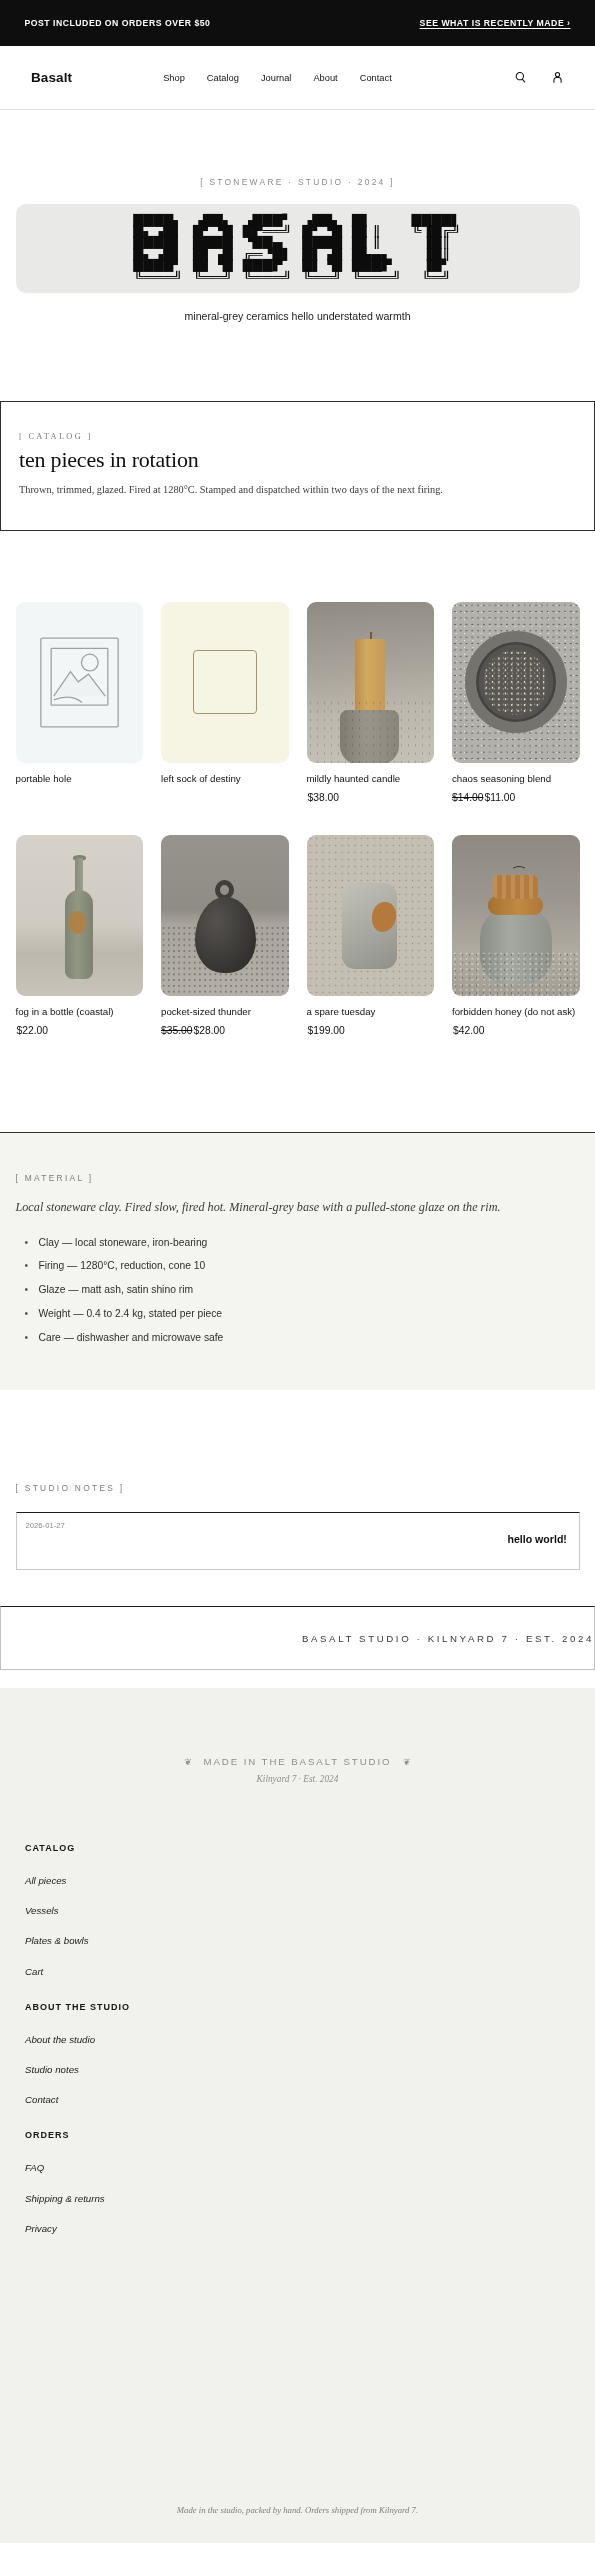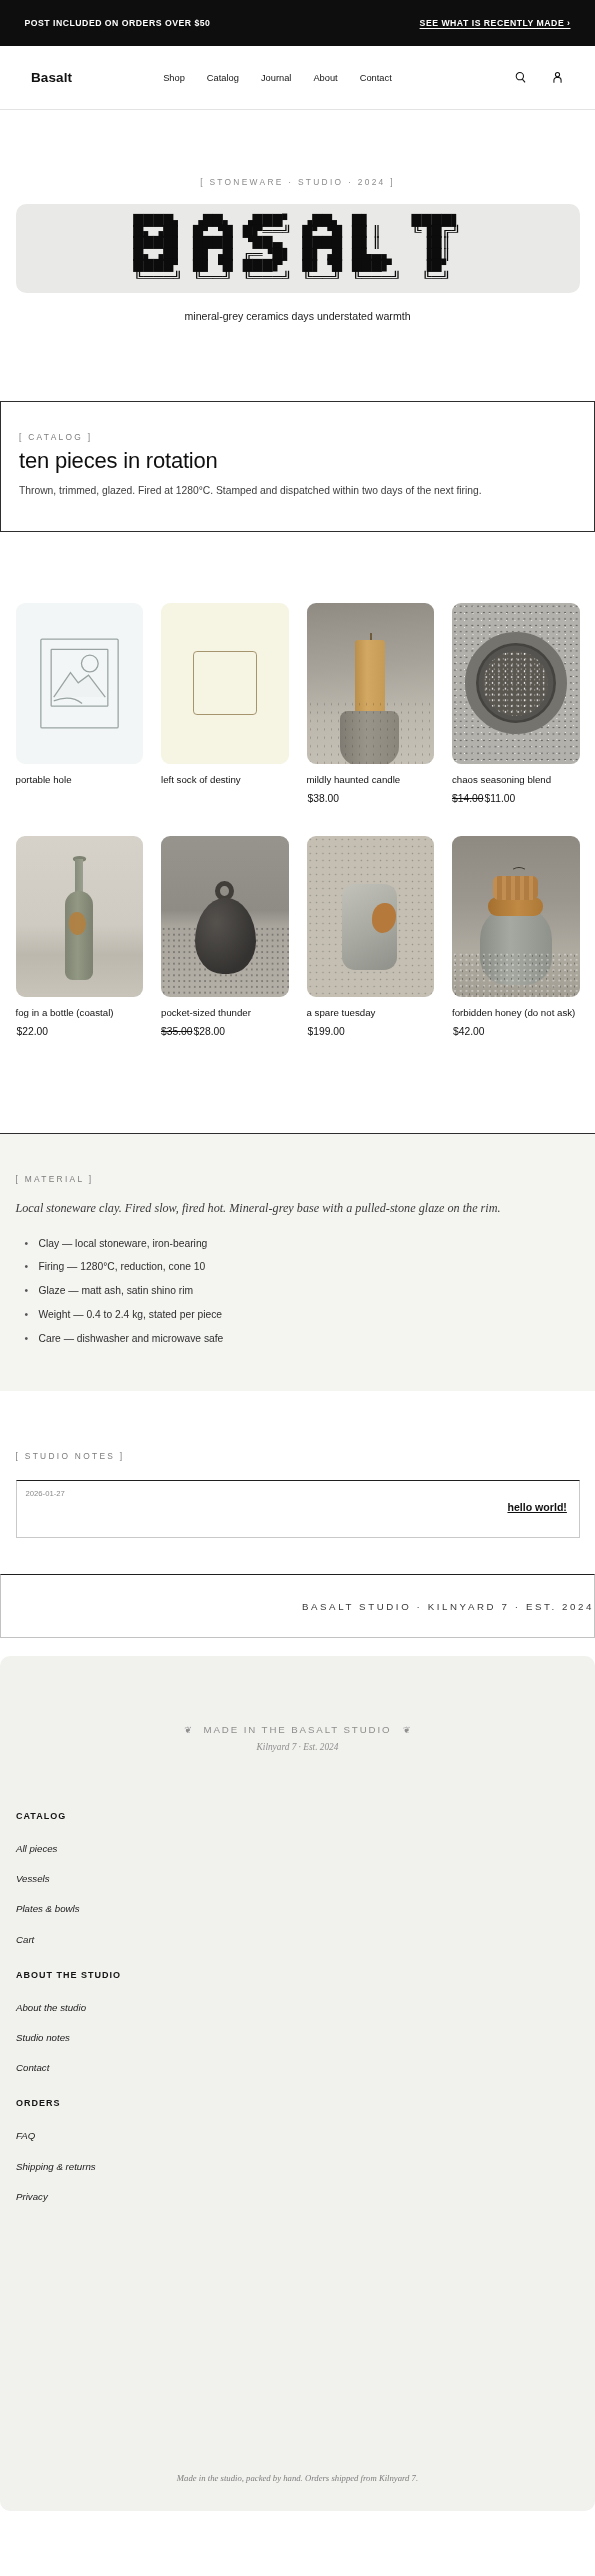--- a/index.html
+++ b/index.html
@@ -26,21 +26,21 @@
   .hero { text-align:center; padding:67px 15.5px 0; }
   .kicker { font-size:8.4px; letter-spacing:2.3px; color:#8b8b8b; }
   .ascii-box { margin:17.4px auto 0; width:calc(100% - 0px); height:89px; background:#e9e9e7;
                border-radius:10.3px; display:flex; align-items:center; justify-content:center; overflow:hidden; }
   .ascii-box pre { font-family:"DejaVu Sans Mono", monospace; font-size:11px; line-height:1.04;
                color:#0c0c0c; transform:scaleX(1.5); transform-origin:center; text-align:left; }
   .tagline { margin-top:16.7px; font-size:10.6px; color:#1c1c1c; }
 
   
   .catalog-box { margin-top:79px; border:0.6px solid #2e2e2e; border-top-width:1.3px; border-bottom-width:1.3px;
-                 padding:30px 18px 35px; background:#fff; }
+                 padding:30px 18px 35px; background:#fff;font-family:Liberation Serif, serif; }
   .catalog-box .label { font-size:8.4px; letter-spacing:2.3px; color:#7c7c7c; }
   .catalog-box h1 { margin-top:6.4px; font-size:22px; font-weight:500; letter-spacing:-0.2px; color:#0f0f0f; }
   .catalog-box .desc { margin-top:10.3px; font-size:10.3px; color:#3c3c3c; }
 
   
   .grid { margin-top:71px; padding:0 15.5px; display:grid; grid-template-columns:repeat(4,1fr);
           column-gap:18px; row-gap:31px; }
   .card { cursor:pointer; text-decoration:none; color:inherit; display:block; }
   .tile { height:161px; border-radius:9px; overflow:hidden; position:relative; }
   .p-name { margin-top:10.3px; font-size:9.7px; line-height:12.2px; color:#111; }
@@ -122,34 +122,34 @@
   .material .lede { margin-top:16.7px; font-family:"Liberation Serif", serif; font-style:italic;
                     font-size:12.2px; color:#3a3a3a; }
   .material ul { margin-top:22px; list-style:none; }
   .material li { position:relative; padding-left:23px; font-size:10.3px; color:#2e2e2e; line-height:12.2px;
                  margin-bottom:11.6px; }
   .material li:last-child { margin-bottom:0; }
   .material li::before { content:"•"; position:absolute; left:9px; color:#555; }
 
   
   .notes { padding:0 15.5px; }
-  .notes .label { margin-top:60px; font-size:8.4px; letter-spacing:2.3px; color:#7c7c7c; }
+  .notes .label { margin-top:93px; font-size:8.4px; letter-spacing:2.3px; color:#7c7c7c; }
   .notebox { margin-top:19.3px; border:0.6px solid #c9c9c9; border-top:1.3px solid #1f1f1f; background:#fff;
              min-height:58px; position:relative; padding:9px 11.6px 14px; }
   .notebox .ndate { position:absolute; left:9px; top:7.7px; font-size:7.7px; color:#8a8a8a; }
-  .notebox .ntext { text-align:right; margin-top:10.3px; font-size:10.6px; font-weight:600; color:#101010;text-decoration:underline; }
+  .notebox .ntext { text-align:right; margin-top:10.3px; font-size:10.6px; font-weight:600; color:#101010; }
 
   
   .banner { margin-top:36px; border:0.6px solid #c2c2c2; border-top:1.3px solid #1f1f1f; background:#fff;
             height:64px; display:flex; align-items:center; justify-content:flex-end; }
   .banner .btxt { font-size:9.7px; letter-spacing:2.6px; color:#3a3a3a; }
 
   
   .footer { margin-top:18px; height:855px; background:#f1f1ee; display:flex; flex-direction:column;
-            padding:68px 16px 28px;border-radius:10px; }
+            padding:68px 25px 28px; }
   .made { text-align:center; font-size:9.7px; letter-spacing:1.9px; color:#8e8e8e; }
   .made .orn { letter-spacing:0; margin:0 11.6px; font-size:9px; }
   .made-sub { text-align:center; margin-top:6.4px; font-family:"Liberation Serif", serif; font-style:italic;
               font-size:9.3px; color:#8e8e8e; }
   .fcols { margin-top:59px; }
   .fgroup { margin-bottom:24.5px; }
   .fgroup h4 { font-size:9px; font-weight:700; letter-spacing:1px; color:#141414; margin-bottom:22px; }
   .fgroup a { display:block; font-style:italic; font-size:9.7px; color:#202020; text-decoration:none;
               line-height:11.6px; margin-bottom:18.7px; cursor:pointer; }
   .fnote { margin-top:auto; text-align:center; font-family:"Liberation Serif", serif; font-style:italic;
@@ -189,21 +189,21 @@
   <section class="hero">
     <div class="kicker">[ STONEWARE · STUDIO · 2024 ]</div>
     <div class="ascii-box">
       <pre>████▖ ▗██▖ ▗███▘ ▗██▖ █▌    ████▌
 █▖▗█▌ █▘▝█ █▛══╝ █▘▝█ █▌║   ╚▐█╔╝
 ████▌ ████ ▝██▄  ████ █▌║    ▐█║
 █▖▗█▌ █▌▗█ ╔═▝█▌ █▌▗█ █▙▄▖   ▐█║
 ████▘ █▌▝█ ███▛  █▌▝█ ███▛   ▐█▘
 ╚═══╝ ╚══╝ ╚═══╝ ╚══╝ ╚═══╝  ╚═╝</pre>
     </div>
-    <div class="tagline">mineral-grey ceramics days understated warmth</div>
+    <div class="tagline">mineral-grey ceramics hello understated warmth</div>
   </section>
 
   <section class="catalog-box">
     <div class="label">[ CATALOG ]</div>
     <h1>ten pieces in rotation</h1>
     <div class="desc">Thrown, trimmed, glazed. Fired at 1280°C. Stamped and dispatched within two days of the next firing.</div>
   </section>
 
   <section class="grid">
 

